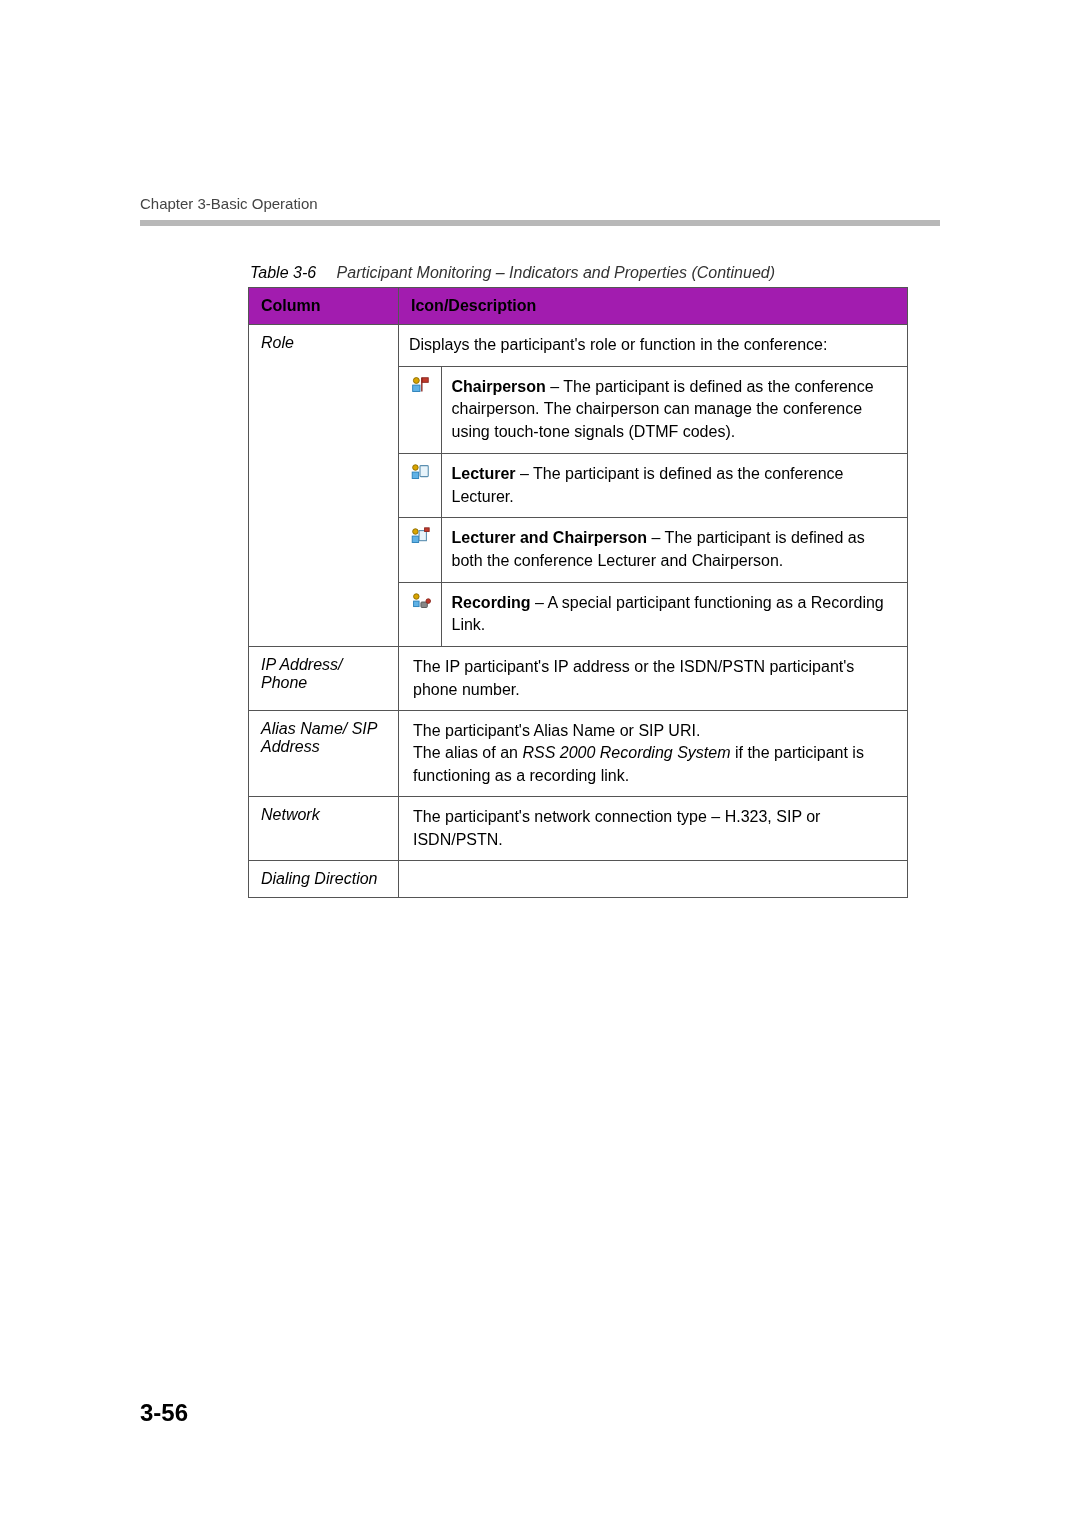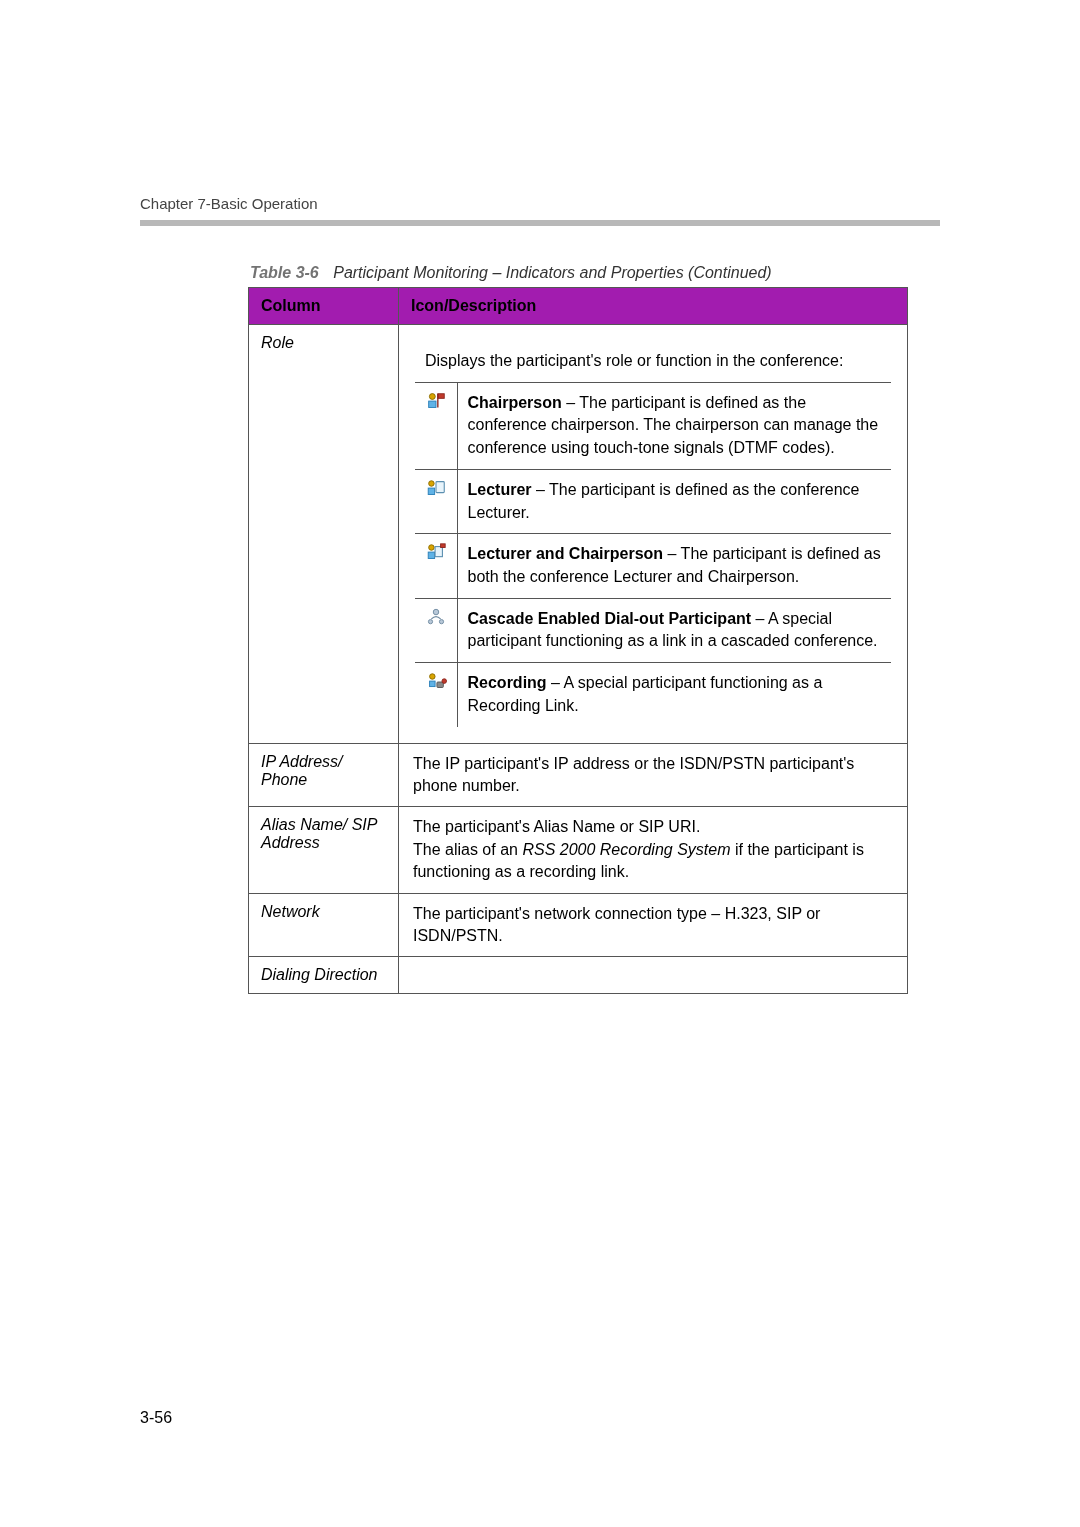--- a/index.html
+++ b/index.html
@@ -27,24 +27,24 @@
     background: #b8b8b8;
     margin-bottom: 38px;
   }
   .caption {
     text-align: left;
     margin-left: 110px;
     margin-bottom: 5px;
     font-size: 16px;
   }
   .caption .tbl-label {
-    color: #737373;
-    font-weight: bold;
+    color: #000000;
+    font-weight: normal;
     font-style: italic;
-    margin-right: 10px;
+    margin-right: 16px;
   }
   .caption .tbl-title {
     font-style: italic;
     color: #333;
   }
   table.main {
     border-collapse: collapse;
     width: 660px;
     margin-left: 108px;
     font-size: 16px;
@@ -93,46 +93,46 @@
   .inner tr td:first-child {
     border-left: none;
   }
   .inner tr td:last-child {
     border-right: none;
   }
   .inner tr:last-child td {
     border-bottom: none;
   }
   .nopad {
-    padding: 16px !important;
+    padding: 0 !important;
     margin-top: 15px;
   }
   .icon {
     display: inline-block;
     width: 22px;
     height: 22px;
   }
   .page-num {
     position: absolute;
     bottom: 100px;
     left: 140px;
-    font-weight: normal;
-    font-size: 16px;
+    font-weight: bold;
+    font-size: 24px;
     color: #000;
     text-align: center;
   }
   b { font-weight: bold; }
   i { font-style: italic; }
 </style>
 </head>
 <body>
 
 <div class="page">
 
-  <div class="chapter-header">Chapter 7-Basic Operation</div>
+  <div class="chapter-header">Chapter 3-Basic Operation</div>
   <div class="divider"></div>
 
   <div class="caption">
     <span class="tbl-label">Table 3-6</span>
     <span class="tbl-title">Participant Monitoring – Indicators and Properties (Continued)</span>
   </div>
 
   <table class="main">
     <thead>
       <tr>
@@ -179,33 +179,20 @@
               <td class="iconcell">
                 <svg class="icon" viewBox="0 0 24 24">
                   <circle cx="7" cy="6" r="3" fill="#d9a400" stroke="#8a6a00" stroke-width="1"></circle>
                   <rect x="3.5" y="11" width="7" height="7" fill="#5fb2e6" stroke="#2a7fb8" stroke-width="1"></rect>
                   <rect x="11" y="5" width="8" height="11" fill="#e8f4fb" stroke="#5b8fb0" stroke-width="1.2"></rect>
                   <rect x="17" y="2" width="5" height="4" fill="#c0392b" stroke="#8a261e" stroke-width="1"></rect>
                 </svg>
               </td>
               <td>
                 <b>Lecturer and Chairperson</b><span> – The participant is defined as both the conference Lecturer and Chairperson.</span>
-              </td>
-            </tr>
-            <tr>
-              <td class="iconcell">
-                <svg class="icon" viewBox="0 0 24 24">
-                  <circle cx="12" cy="5.5" r="3" fill="#b8c8d8" stroke="#6f8aa0" stroke-width="1"></circle>
-                  <path d="M7 13 Q12 8 17 13" fill="none" stroke="#6f8aa0" stroke-width="1.4"></path>
-                  <circle cx="6" cy="16" r="2.3" fill="#b8c8d8" stroke="#6f8aa0" stroke-width="1"></circle>
-                  <circle cx="18" cy="16" r="2.3" fill="#b8c8d8" stroke="#6f8aa0" stroke-width="1"></circle>
-                </svg>
-              </td>
-              <td>
-                <b>Cascade Enabled Dial-out Participant</b><span> – A special participant functioning as a link in a cascaded conference.</span>
               </td>
             </tr>
             <tr>
               <td class="iconcell">
                 <svg class="icon" viewBox="0 0 24 24">
                   <circle cx="8" cy="6" r="3" fill="#d9a400" stroke="#8a6a00" stroke-width="1"></circle>
                   <rect x="5" y="11" width="6" height="6" fill="#5fb2e6" stroke="#2a7fb8" stroke-width="1"></rect>
                   <rect x="13" y="12" width="7" height="6" rx="1" fill="#888" stroke="#555" stroke-width="1"></rect>
                   <circle cx="21" cy="11" r="2.5" fill="#c0392b" stroke="#8a261e" stroke-width="1"></circle>
                 </svg>

